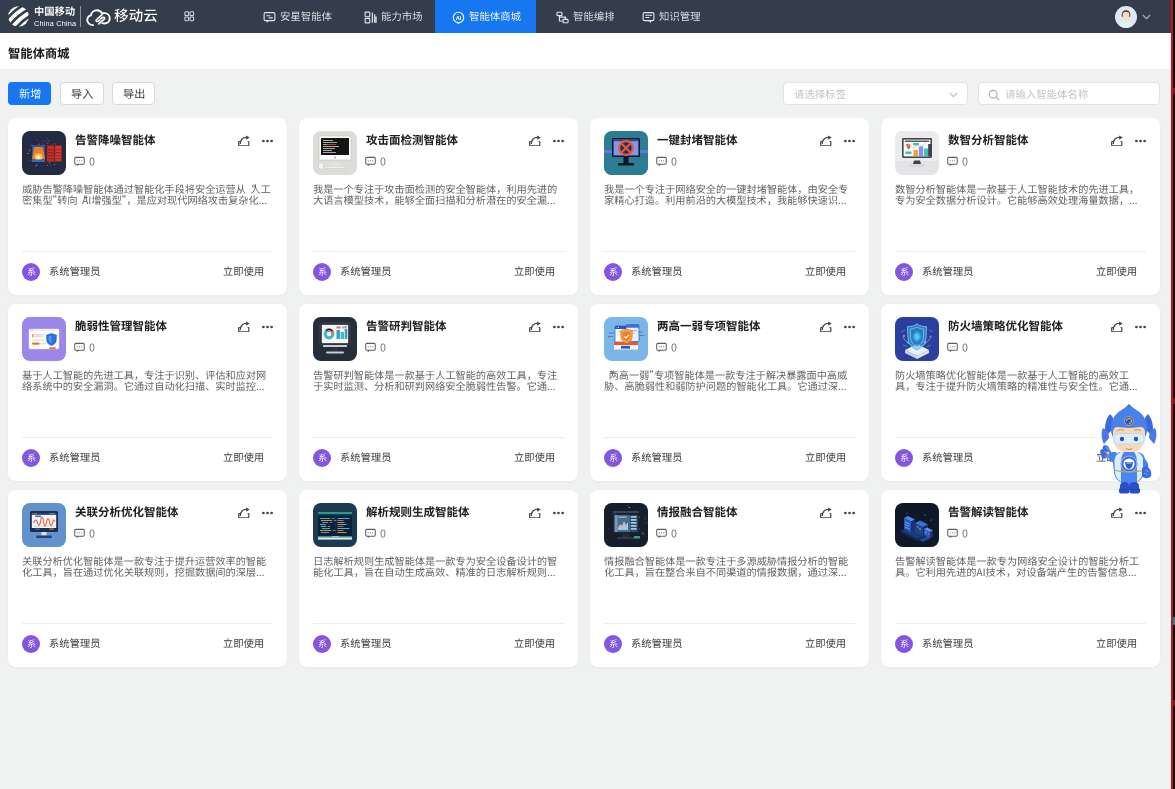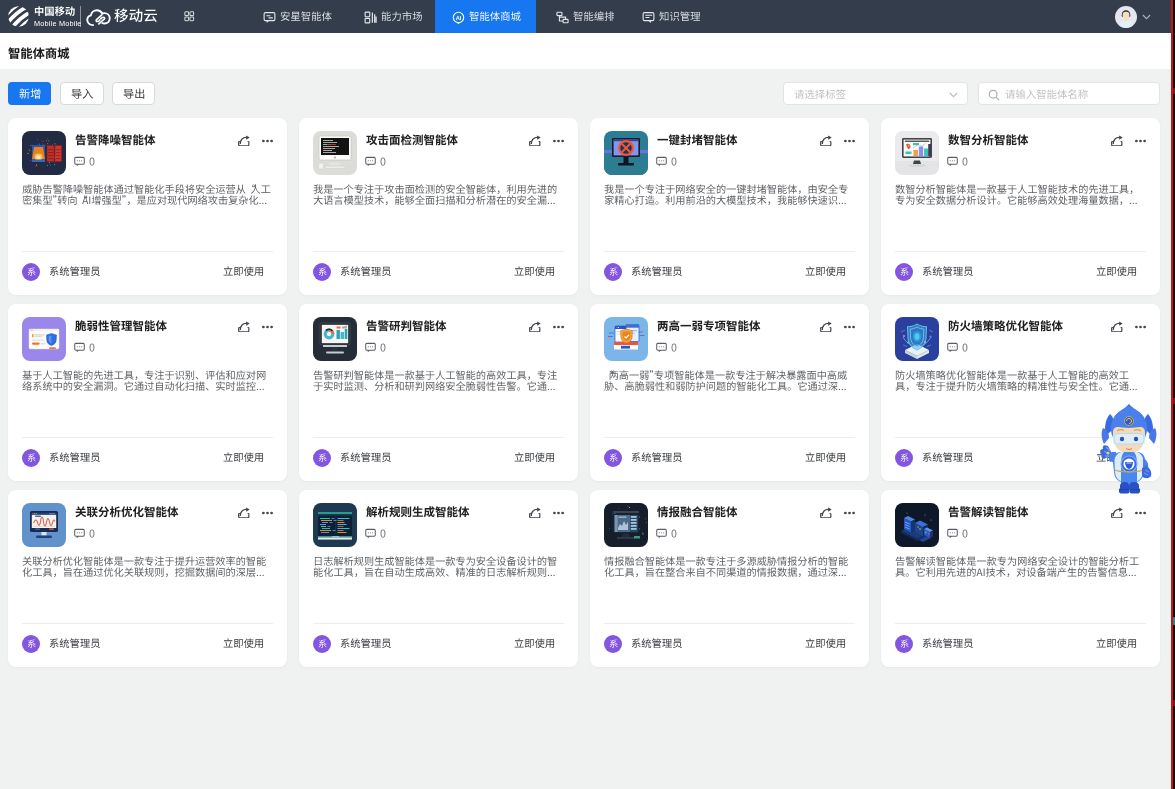--- a/index.html
+++ b/index.html
@@ -15,21 +15,21 @@
             <path d="M-4 22.2 Q12 18.0 28 22.2 L28 26.1 Q12 21.9 -4 26.1 Z" fill="#fff"></path>
           </g>
         </g>
       </svg></div>
     <div style="position:absolute;left:34px;top:5.5px;line-height:0"><svg style="width:41.2px;height:10.3px;" viewBox="0 -220 1000 250" fill="#fff">
         <use href="#b4e2d" x="0"></use>
         <use href="#b56fd" x="250"></use>
         <use href="#b79fb" x="500"></use>
         <use href="#b52a8" x="750"></use>
       </svg></div>
-    <div style="position:absolute;left:34px;top:18.5px;font-size:7.3px;color:#fff;letter-spacing:0.2px;font-family:'Liberation Sans',sans-serif">Mobile Mobile</div>
+    <div style="position:absolute;left:34px;top:18.5px;font-size:7.3px;color:#fff;letter-spacing:0.2px;font-family:'Liberation Sans',sans-serif">China China</div>
     <div style="position:absolute;left:80px;top:6px;width:1px;height:21px;background:rgba(255,255,255,0.45)"></div>
     <div style="position:absolute;left:85.5px;top:7.5px;width:25px;height:19px;"><svg width="25" height="19" viewBox="0 0 28 21" fill="none" stroke="#fff">
 <path d="M8 19 C4 19 1.4 16.6 1.4 13.4 C1.4 10.9 3 8.9 5.4 8.2 C6 4.9 8.9 2.4 12.2 2.4 C14.8 2.4 17 3.8 18.2 6 C18.9 5.8 19.7 5.6 20.5 5.6 C24.1 5.6 26.6 8.2 26.6 11.4 C26.6 14.7 24.1 17.2 20.6 17.2 C19.8 17.2 19 17.1 18.3 16.8" stroke-width="2.1" stroke-linecap="round"></path>
 <path d="M17.8 7.6 L11.8 12.8 C10.9 13.7 11.5 15 12.7 15 C13.3 15 13.9 14.7 14.5 14.2 L15.5 13.3" stroke-width="1.9" stroke-linecap="round"></path>
 <path d="M14.4 17.6 L20.4 12.4 C21.3 11.5 20.7 10.2 19.5 10.2 C18.9 10.2 18.3 10.5 17.7 11 L16.7 11.9" stroke-width="1.9" stroke-linecap="round"></path>
 </svg></div>
     <div style="position:absolute;left:114px;top:8.2px;line-height:0"><svg style="width:43.8px;height:14.6px;" viewBox="0 -220 750 250" fill="#fff">
         <use href="#m79fb" x="0"></use>
         <use href="#m52a8" x="250"></use>
         <use href="#m4e91" x="500"></use>

